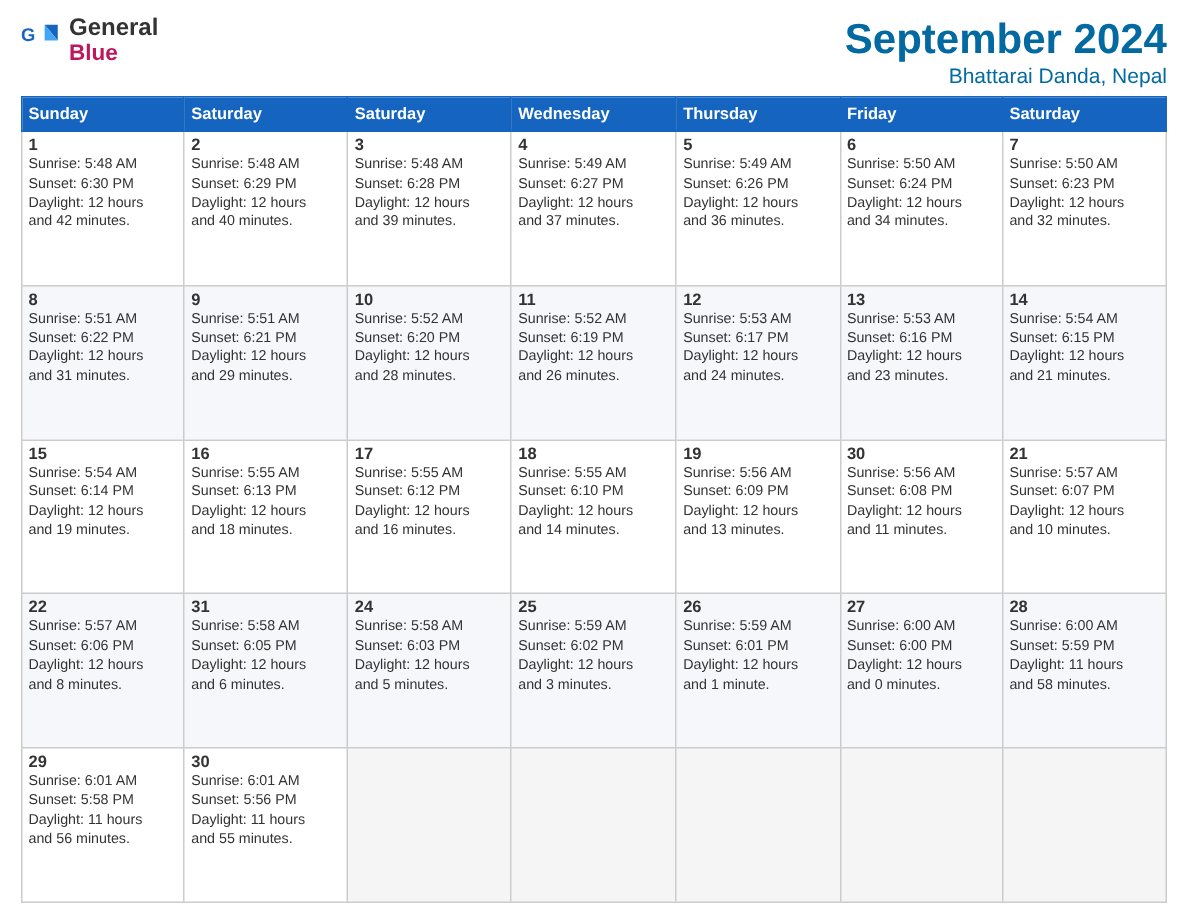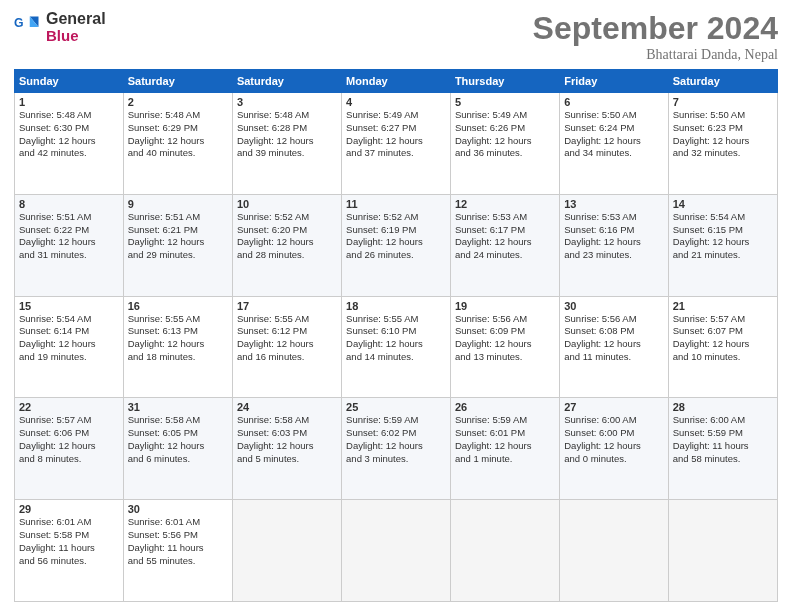--- a/index.html
+++ b/index.html
@@ -29,28 +29,27 @@
       gap: 4px;
     }
     .logo-icon {
       width: 28px;
       height: 28px;
     }
     .title-block {
       text-align: right;
     }
     .month-title {
-      font-size: 32px;
+      font-size: 28px;
       font-weight: bold;
-      color: #737373;
+      color: #0369a1;
     }
     .location {
       font-size: 14px;
-      color: #737373;
-      font-family: Liberation Serif, serif;
+      color: #0369a1;
     }
     .calendar {
       flex: 1;
       border-collapse: collapse;
       width: 100%;
       font-size: 9.5px;
     }
     .calendar th {
       background: #1565c0;
       color: #fff;
@@ -110,21 +109,21 @@
       <div class="location">Bhattarai Danda, Nepal</div>
     </div>
   </div>
 
   <table class="calendar">
     <thead>
       <tr>
         <th>Sunday</th>
         <th>Saturday</th>
         <th>Saturday</th>
-        <th>Monday</th>
+        <th>Wednesday</th>
         <th>Thursday</th>
         <th>Friday</th>
         <th>Saturday</th>
       </tr>
     </thead>
     <tbody id="calendar-body">
     <tr>
           <td>
             <span class="day-num">1</span>
             <div class="day-info" style="white-space: pre-line;">Sunrise: 5:48 AM

